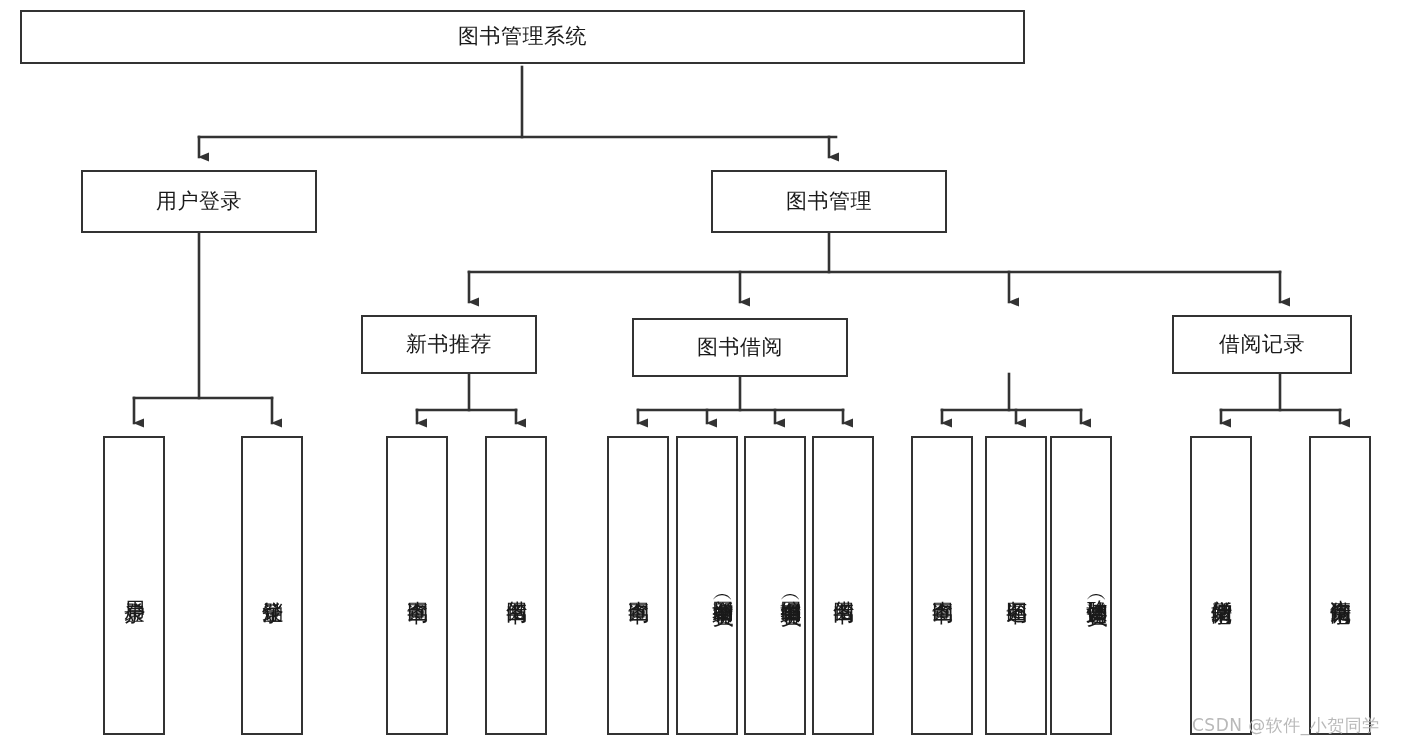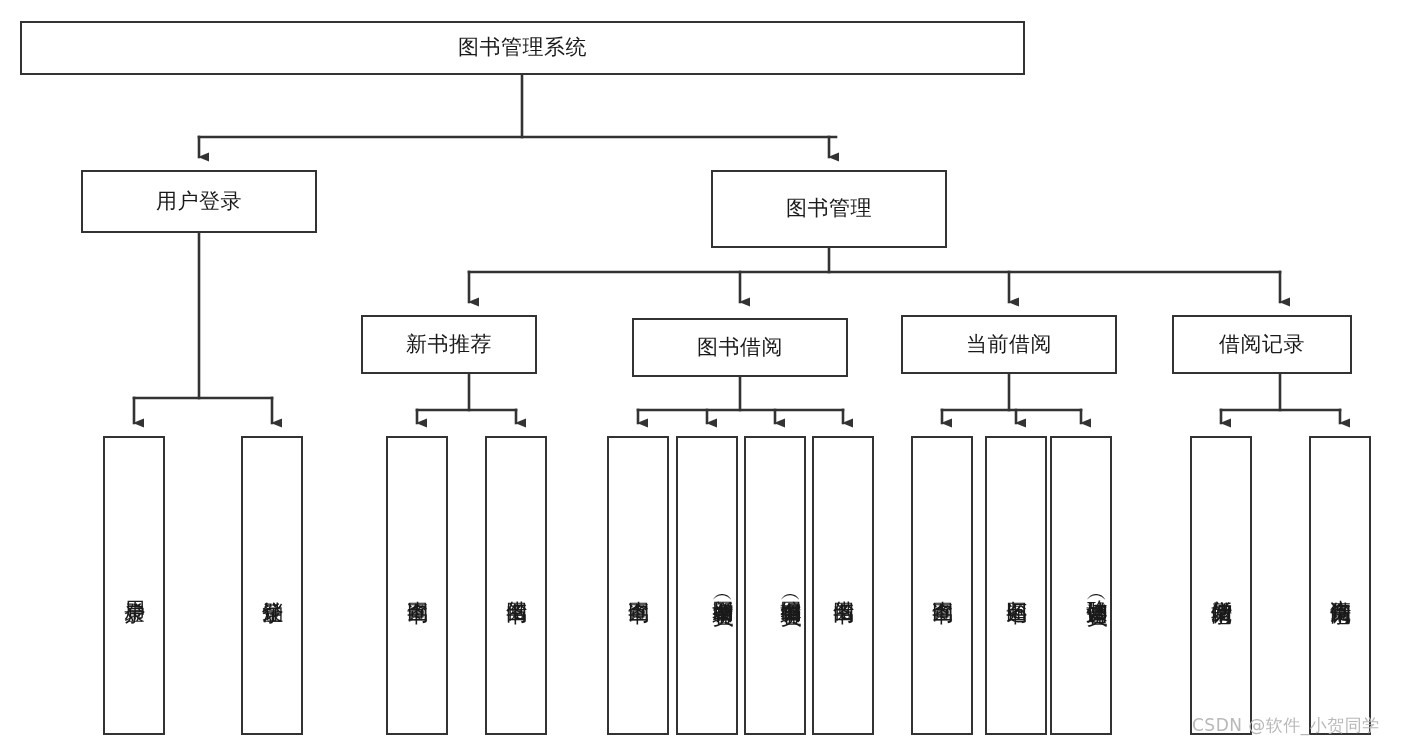--- a/index.html
+++ b/index.html
@@ -116,28 +116,27 @@
       <path d="M1016,410 L1016,423" marker-end="url(#arrowhead)"></path>
       <path d="M1081,410 L1081,423" marker-end="url(#arrowhead)"></path>
 
       <path d="M1280,374 L1280,410"></path>
       <path d="M1221,410 L1340,410"></path>
       <path d="M1221,410 L1221,423" marker-end="url(#arrowhead)"></path>
       <path d="M1340,410 L1340,423" marker-end="url(#arrowhead)"></path>
     </g>
   </svg>
 
-  <div class="node node-h node-root" id="node-root" style="left: 20px; top: 21px; width: 1005px; height: 54px;">图书管理系统</div>
+  <div class="node node-h node-root" id="node-root" style="left: 20px; top: 10px; width: 1005px; height: 54px;">图书管理系统</div>
 
   <div class="node node-h" id="node-l2-0" style="left: 81px; top: 170px; width: 236px; height: 63px;">用户登录</div>
-  <div class="node node-h" id="node-l2-1" style="left: 711px; top: 170px; width: 236px; height: 78px;">图书管理</div>
+  <div class="node node-h" id="node-l2-1" style="left: 711px; top: 170px; width: 236px; height: 63px;">图书管理</div>
 
   <div class="node node-h" id="node-l3-0" style="left: 361px; top: 315px; width: 176px; height: 59px;">新书推荐</div>
   <div class="node node-h" id="node-l3-1" style="left: 632px; top: 318px; width: 216px; height: 59px;">图书借阅</div>
-  <div class="node node-h" id="node-l3-2" style="left: 901px; top: 315px; width: 216px; height: 59px;">当前借阅</div>
   <div class="node node-h" id="node-l3-3" style="left: 1172px; top: 315px; width: 180px; height: 59px;">借阅记录</div>
 
   <div class="node node-v centered" id="node-leaf-0" style="left: 103px; top: 436px; width: 62px; height: 299px;">用户登录</div>
   <div class="node node-v centered" id="node-leaf-1" style="left: 241px; top: 436px; width: 62px; height: 299px;">注销登录</div>
   <div class="node node-v centered" id="node-leaf-2" style="left: 386px; top: 436px; width: 62px; height: 299px;">查询图书</div>
   <div class="node node-v centered" id="node-leaf-3" style="left: 485px; top: 436px; width: 62px; height: 299px;">借阅图书</div>
   <div class="node node-v centered" id="node-leaf-4" style="left: 607px; top: 436px; width: 62px; height: 299px;">查询图书</div>
   <div class="node node-v" id="node-leaf-5" style="left: 676px; top: 436px; width: 62px; height: 299px;">新增图书（管理员）</div>
   <div class="node node-v" id="node-leaf-6" style="left: 744px; top: 436px; width: 62px; height: 299px;">编辑图书（管理员）</div>
   <div class="node node-v centered" id="node-leaf-7" style="left: 812px; top: 436px; width: 62px; height: 299px;">借阅图书</div>

